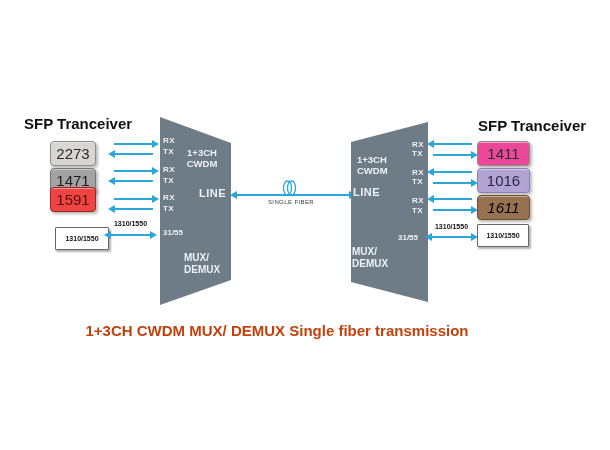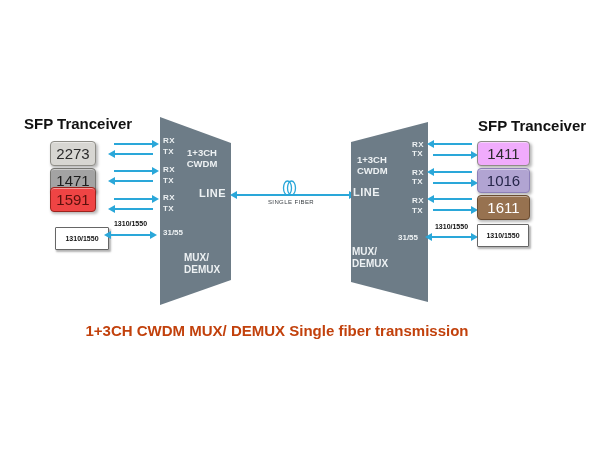--- a/index.html
+++ b/index.html
@@ -16,21 +16,21 @@
   .side-title{font-size:15px;font-weight:bold;color:#111;white-space:nowrap;}
   .tbox{
     position:absolute;display:flex;align-items:center;justify-content:center;
     border:1px solid #8e8d87;border-radius:4px;
     font-size:15px;color:#2b2b2b;
     box-shadow:inset 0 1px 0 rgba(255,255,255,.45), 1.5px 2px 3px rgba(0,0,0,.28);
   }
   .tbox.red{border-color:#9c241d;color:#5a110c;}
   .tbox.gray2{border-color:#767672;color:#1d1d1d;}
   .tbox.lav{border-color:#8d80b8;color:#26264a;}
-  .tbox.brown{border-color:#6b4d32;color:#ffffff;}
+  .tbox.brown{border-color:#6b4d32;color:#000000;font-style:italic;}
   .wbox{
     position:absolute;display:flex;align-items:center;justify-content:center;
     border:1px solid #666;border-radius:1px;
     font-size:7px;font-weight:bold;color:#111;
     box-shadow:1.5px 2px 2px rgba(0,0,0,.3);
   }
   .mux{position:absolute;background:var(--mux);}
   #mux-left{left:160px;top:117px;width:71px;height:188px;
     clip-path:polygon(0 0, 71px 26px, 71px 163px, 0 188px);}
   #mux-right{left:351px;top:122px;width:77px;height:180px;
@@ -106,20 +106,20 @@
   <div class="ar hl" style="left:433px;top:143px;width:39px"></div>
   <div class="ar hr" style="left:433px;top:154px;width:39px"></div>
   <div class="ar hl" style="left:433px;top:171px;width:39px"></div>
   <div class="ar hr" style="left:433px;top:182px;width:39px"></div>
   <div class="ar hl" style="left:433px;top:198px;width:39px"></div>
   <div class="ar hr" style="left:433px;top:209px;width:39px"></div>
   <div class="link-label" style="left:431px;top:223px;width:41px">1310/1550</div>
   <div class="ar hl hr" style="left:431px;top:236px;width:41px"></div>
 
   <div class="abs side-title" style="left:478px;top:117px">SFP Tranceiver</div>
-  <div class="tbox" style="left: 477px; top: 141px; width: 51px; height: 23px; background-color: #f0abfc;">1411</div>
+  <div class="tbox" style="left: 477px; top: 141px; width: 51px; height: 23px; background-color: #ec4899;">1411</div>
   <div class="tbox lav" style="left: 477px; top: 168px; width: 51px; height: 23px; background-color: rgb(177, 164, 210);">1016</div>
   <div class="tbox brown" style="left: 477px; top: 195px; width: 51px; height: 23px; background-color: rgb(151, 114, 80);">1611</div>
   <div class="wbox" style="left: 477px; top: 224px; width: 50px; height: 21px; background-color: rgb(255, 255, 255);">1310/1550</div>
 
   <div id="caption">1+3CH CWDM MUX/ DEMUX Single fiber transmission</div>
 
 </div>
 
 </body></html>

